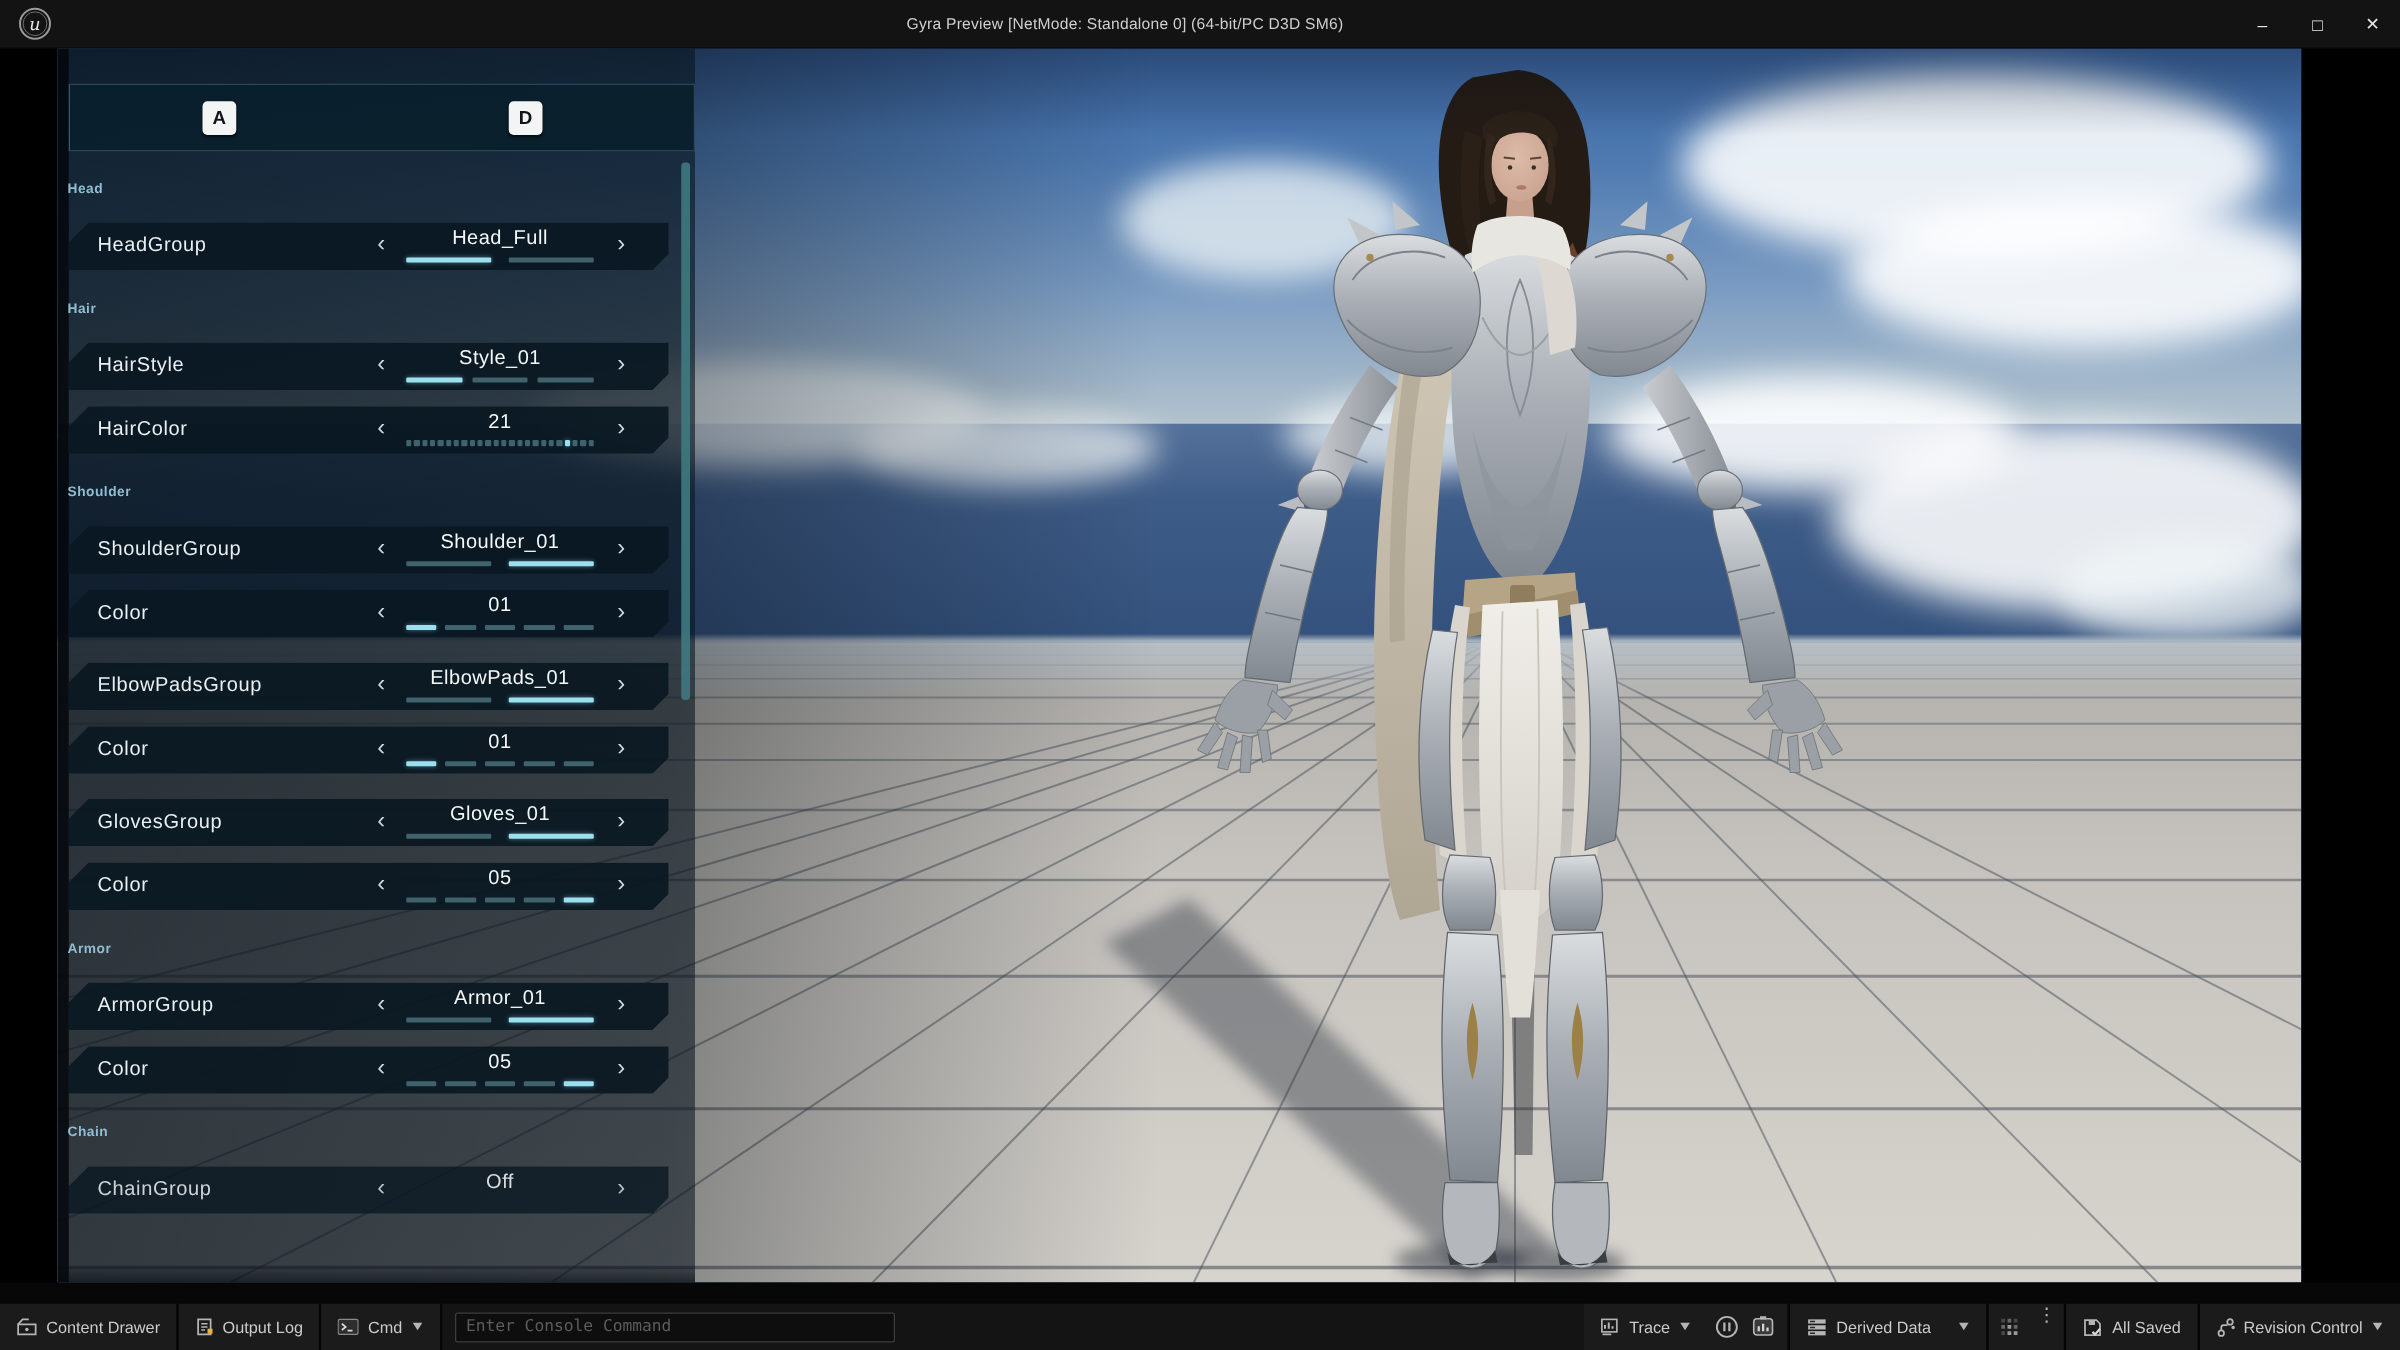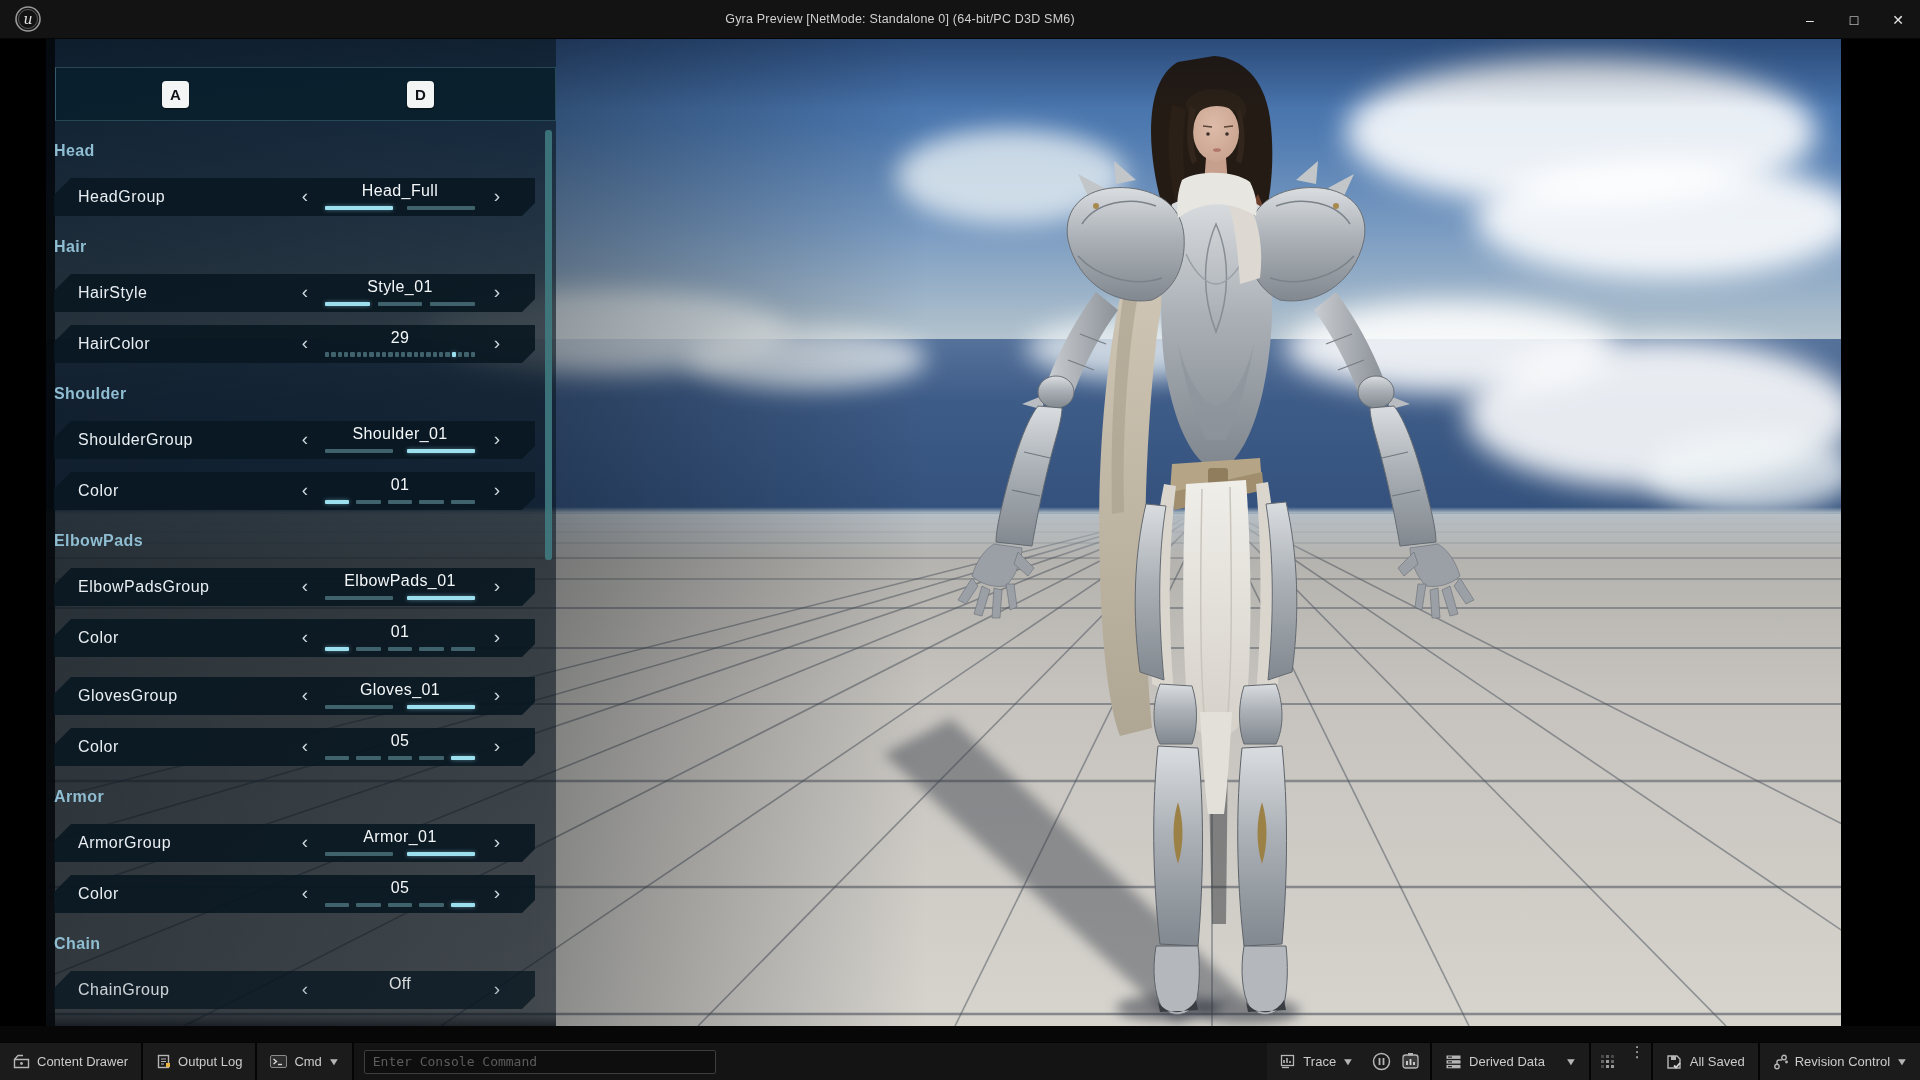--- a/index.html
+++ b/index.html
@@ -46,21 +46,21 @@
   .panel-header{position:absolute;left:9px;top:28px;width:501px;height:54px;
     background:rgba(10,31,44,.92);border:1px solid rgba(96,148,168,.35);border-left-color:rgba(96,148,168,.5);}
   .keycap{position:absolute;top:13px;width:27px;height:27px;background:#f3f5f5;border-radius:4px;
     color:#101417;font-weight:bold;font-size:15px;display:flex;align-items:center;justify-content:center;
     box-shadow:0 1px 2px rgba(0,0,0,.6);}
   .keycap.a{left:106px;} .keycap.d{left:351px;}
   .sections{position:absolute;left:8px;top:82px;width:481px;padding-top:19px;}
   .section{margin-top:20px;}
   .section:first-child{margin-top:0;}
   .section-label{height:22px;line-height:22px;margin-bottom:16px;color:var(--panel-label);
-    font-size:16px;font-weight:bold;letter-spacing:.4px;}
+    font-size:11px;font-weight:bold;letter-spacing:.4px;}
   .row{position:relative;height:38px;margin-bottom:13px;background:var(--row-bg);
     clip-path:polygon(17px 0,100% 0,100% calc(100% - 13px),calc(100% - 13px) 100%,0 100%,0 17px);}
   .row.clipped{opacity:.85;}
   .row-label{position:absolute;left:24px;top:0;height:34px;line-height:38px;color:#e8eef2;
     font-size:16px;letter-spacing:.5px;}
   .arrow{position:absolute;top:0;height:38px;line-height:36px;width:16px;text-align:center;
     color:#cdd8dc;font-size:19px;font-weight:300;}
   .arrow.left{left:243px;} .arrow.right{left:435px;}
   .row-value{position:absolute;left:261px;top:4px;width:170px;text-align:center;color:#f4f7f8;
     font-size:16px;letter-spacing:.4px;}
@@ -299,21 +299,21 @@
           <div class="segments" style="gap: 8px;">
             <span class="seg active" style="width: 44.6667px;"></span>
             <span class="seg" style="width: 44.6667px;"></span>
             <span class="seg" style="width: 44.6667px;"></span>
           </div>
           <span class="arrow right">›</span>
         </div>
         <div class="row">
           <span class="row-label">HairColor</span>
           <span class="arrow left">‹</span>
-          <span class="row-value">29</span>
+          <span class="row-value">21</span>
           <div class="segments" style="gap: 2px;">
             <span class="seg" style="width: 4.33333px; height: 5px;"></span>
             <span class="seg" style="width: 4.33333px; height: 5px;"></span>
             <span class="seg" style="width: 4.33333px; height: 5px;"></span>
             <span class="seg" style="width: 4.33333px; height: 5px;"></span>
             <span class="seg" style="width: 4.33333px; height: 5px;"></span>
             <span class="seg" style="width: 4.33333px; height: 5px;"></span>
             <span class="seg" style="width: 4.33333px; height: 5px;"></span>
             <span class="seg" style="width: 4.33333px; height: 5px;"></span>
             <span class="seg" style="width: 4.33333px; height: 5px;"></span>
@@ -356,21 +356,20 @@
             <span class="seg active" style="width: 24.4px;"></span>
             <span class="seg" style="width: 24.4px;"></span>
             <span class="seg" style="width: 24.4px;"></span>
             <span class="seg" style="width: 24.4px;"></span>
             <span class="seg" style="width: 24.4px;"></span>
           </div>
           <span class="arrow right">›</span>
         </div>
       </div>
       <div class="section">
-        <div class="section-label">ElbowPads</div>
         <div class="row">
           <span class="row-label">ElbowPadsGroup</span>
           <span class="arrow left">‹</span>
           <span class="row-value">ElbowPads_01</span>
           <div class="segments" style="gap: 14px;">
             <span class="seg" style="width: 68px;"></span>
             <span class="seg active" style="width: 68px;"></span>
           </div>
           <span class="arrow right">›</span>
         </div>

